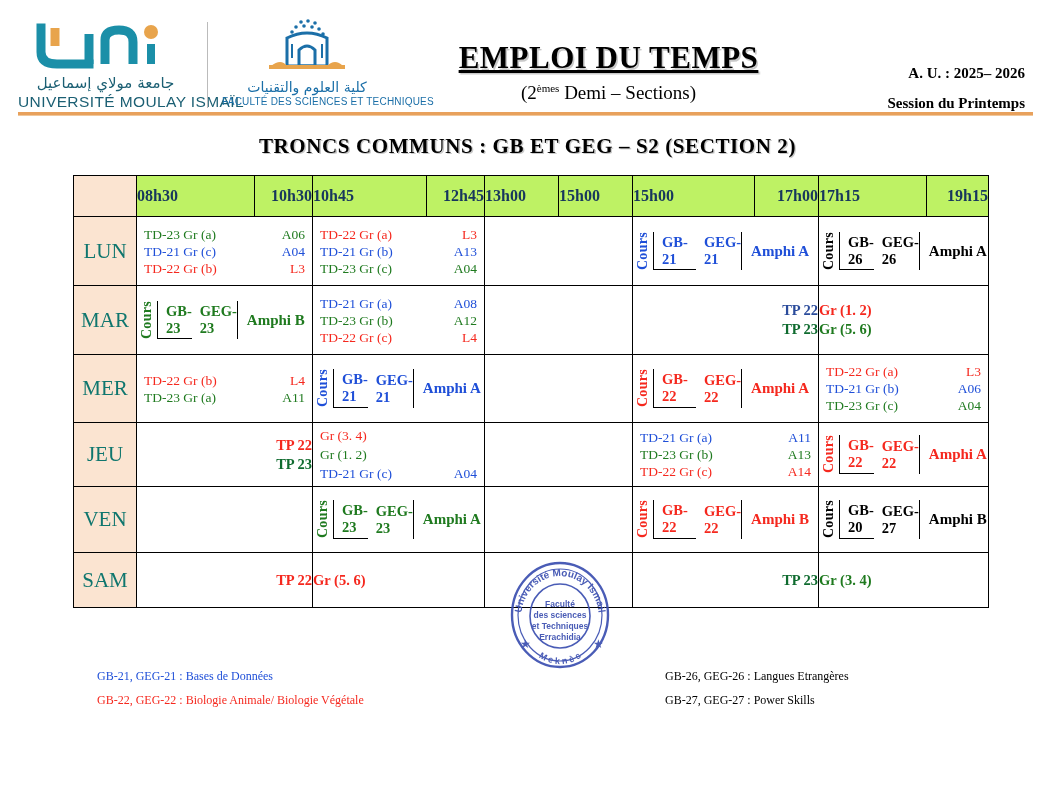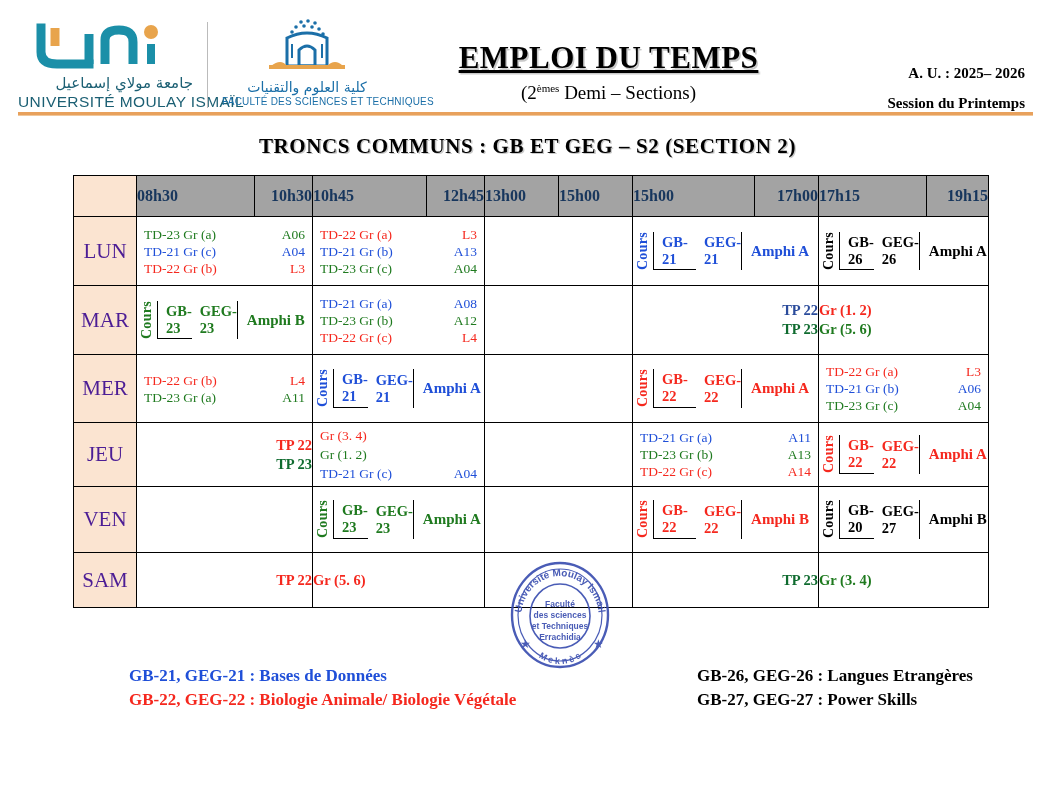--- a/index.html
+++ b/index.html
@@ -12,21 +12,21 @@
     position:relative;
   }
   
   .header{
     position:relative;
     height:120px;
     padding:18px 30px 0 18px;
     box-sizing:border-box;
   }
   .logo-row{display:flex;align-items:flex-start;}
-  .umi-logo{width:175px;flex:0 0 175px;padding-top:2px;}
+  .umi-logo{width:175px;flex:0 0 175px;text-align:center;padding-top:2px;}
   .umi-mark{height:52px;position:relative;}
   .umi-mark svg{display:block;margin:0 auto;}
   .umi-ar{
     font-family:"DejaVu Sans", sans-serif;
     font-size:15px;color:#1b5f73;letter-spacing:1px;
     direction:rtl;margin-top:2px;
   }
   .umi-fr{
     font-family:"Liberation Sans", sans-serif;
     font-size:15.5px;color:#1b5f73;letter-spacing:.4px;
@@ -84,33 +84,33 @@
     width:915px;
     border:1.6px solid #000;
   }
   table.tt td, table.tt th{
     border:1.1px solid #000;
     padding:0;
     vertical-align:middle;
     font-family:"Liberation Serif", serif;
   }
   thead th{
-    background:#a3a3a3;
+    background:#bef264;
     height:40px;
     font-size:16px;font-weight:bold;
     color:#17365d;
   }
   th.h-left{text-align:left;padding-left:7px;}
   th.h-right{text-align:right;padding-right:7px;}
   th.daycol{background:#fbe4d1;}
   td.daycell{
     background:#fbe4d1;
     text-align:center;
     font-size:21px;
-    color:#4c1d95;
+    color:#0f766e;
     width:63px;
   }
   .td-list{
     padding:3px 7px 3px 7px;
     font-size:13.5px;
     line-height:17px;
   }
   .td-line{display:flex;justify-content:space-between;}
   .td-line .room{padding-left:10px;}
   
@@ -172,21 +172,21 @@
   }
   
   .legend{
     position:absolute;left:97px;top:664px;width:900px;
     font-family:"Liberation Serif", serif;
   }
   .legend-col{position:absolute;}
   .legend-col.left{left:0;top:0;}
   .legend-col.right{left:568px;top:0;}
   .legend-line{
-    font-weight:bold;font-size:17px;line-height:24px;white-space:nowrap;margin-left:32px;
+    font-weight:normal;font-size:12px;line-height:24px;white-space:nowrap;
   }
 </style>
 </head>
 <body>
 
 <div class="header">
   <div class="logo-row">
 
     <div class="umi-logo">
       <div class="umi-mark">

